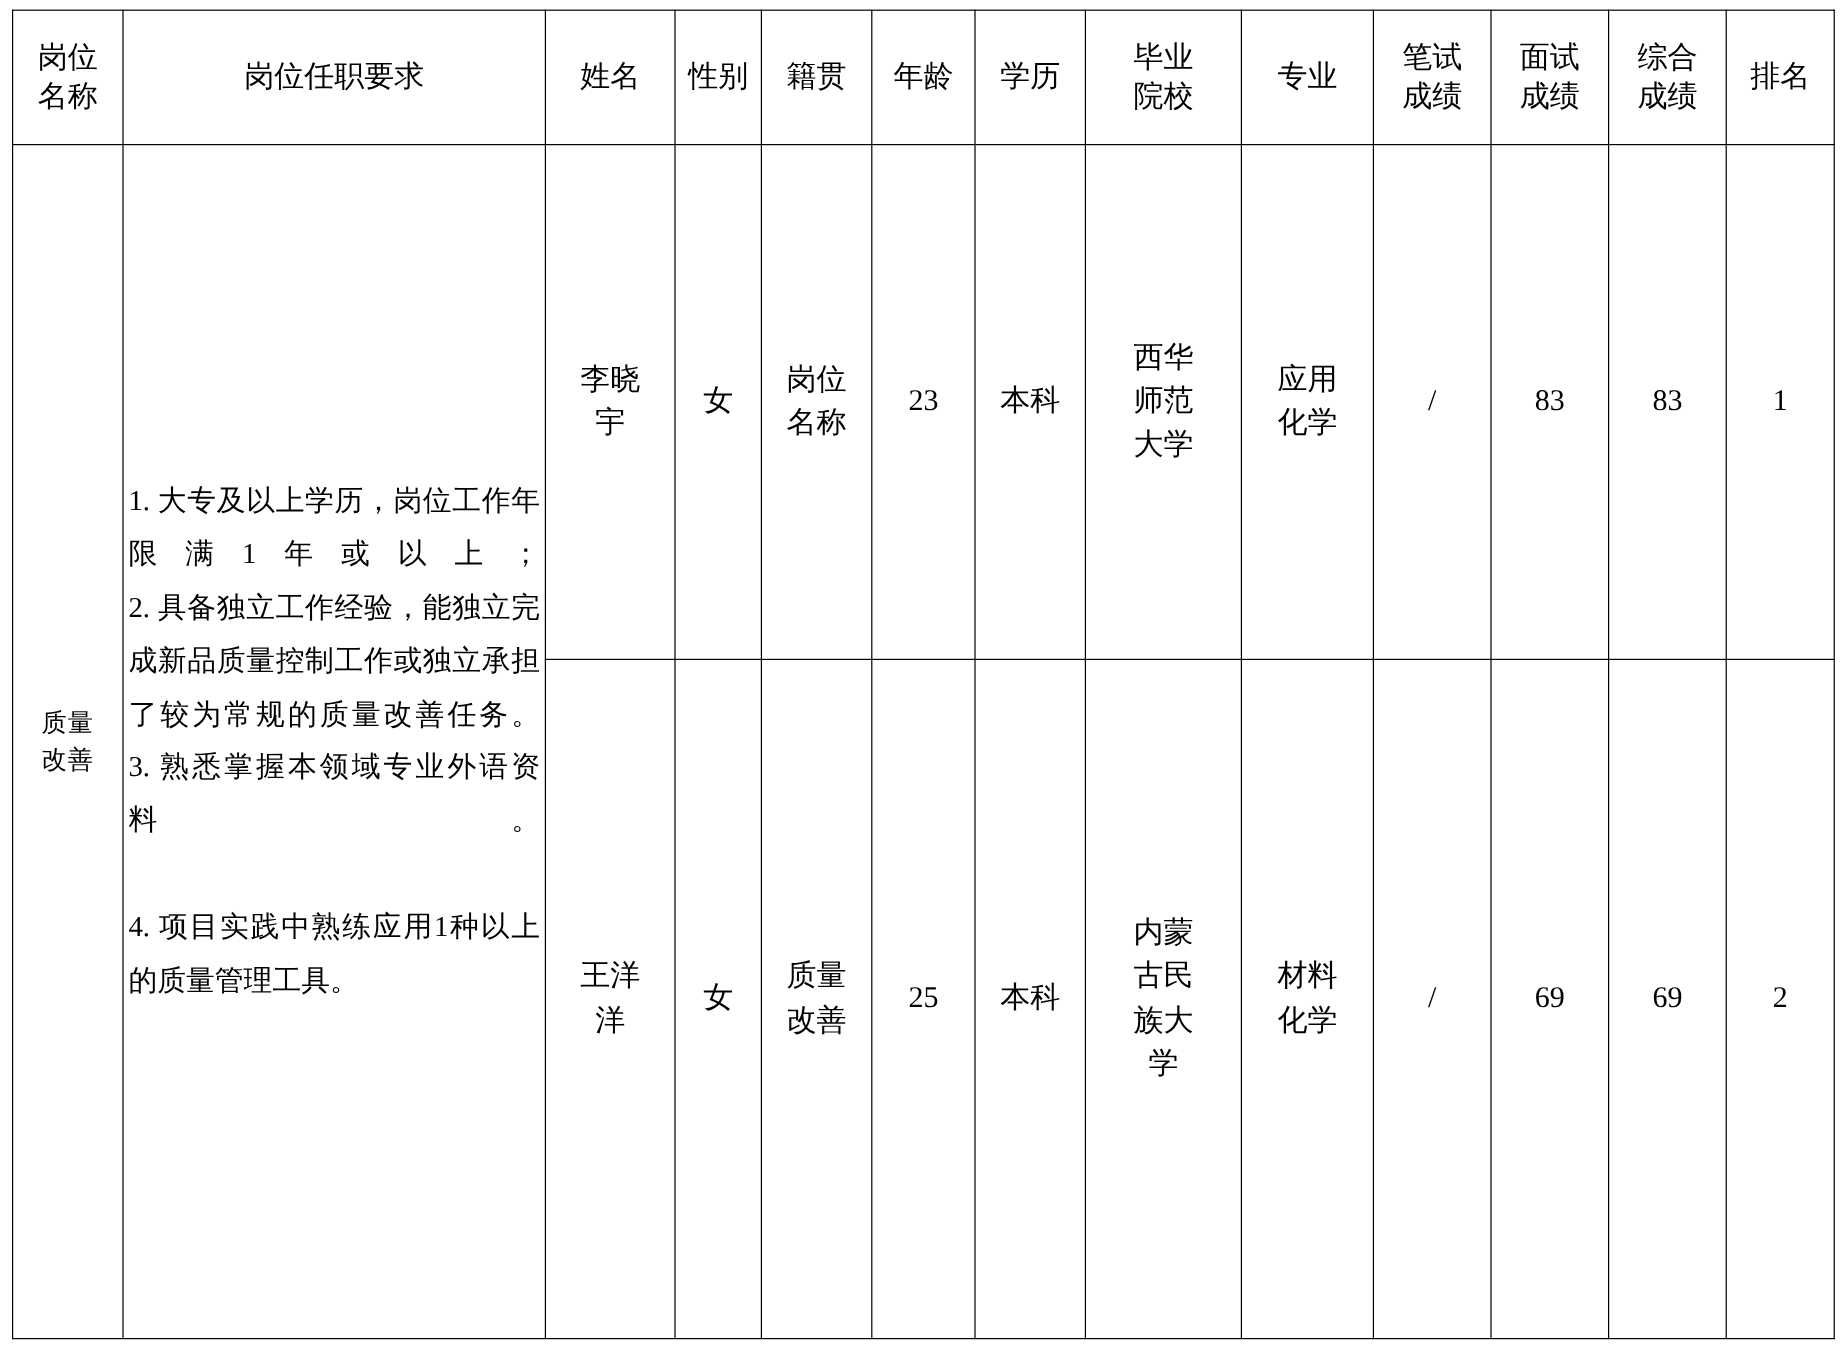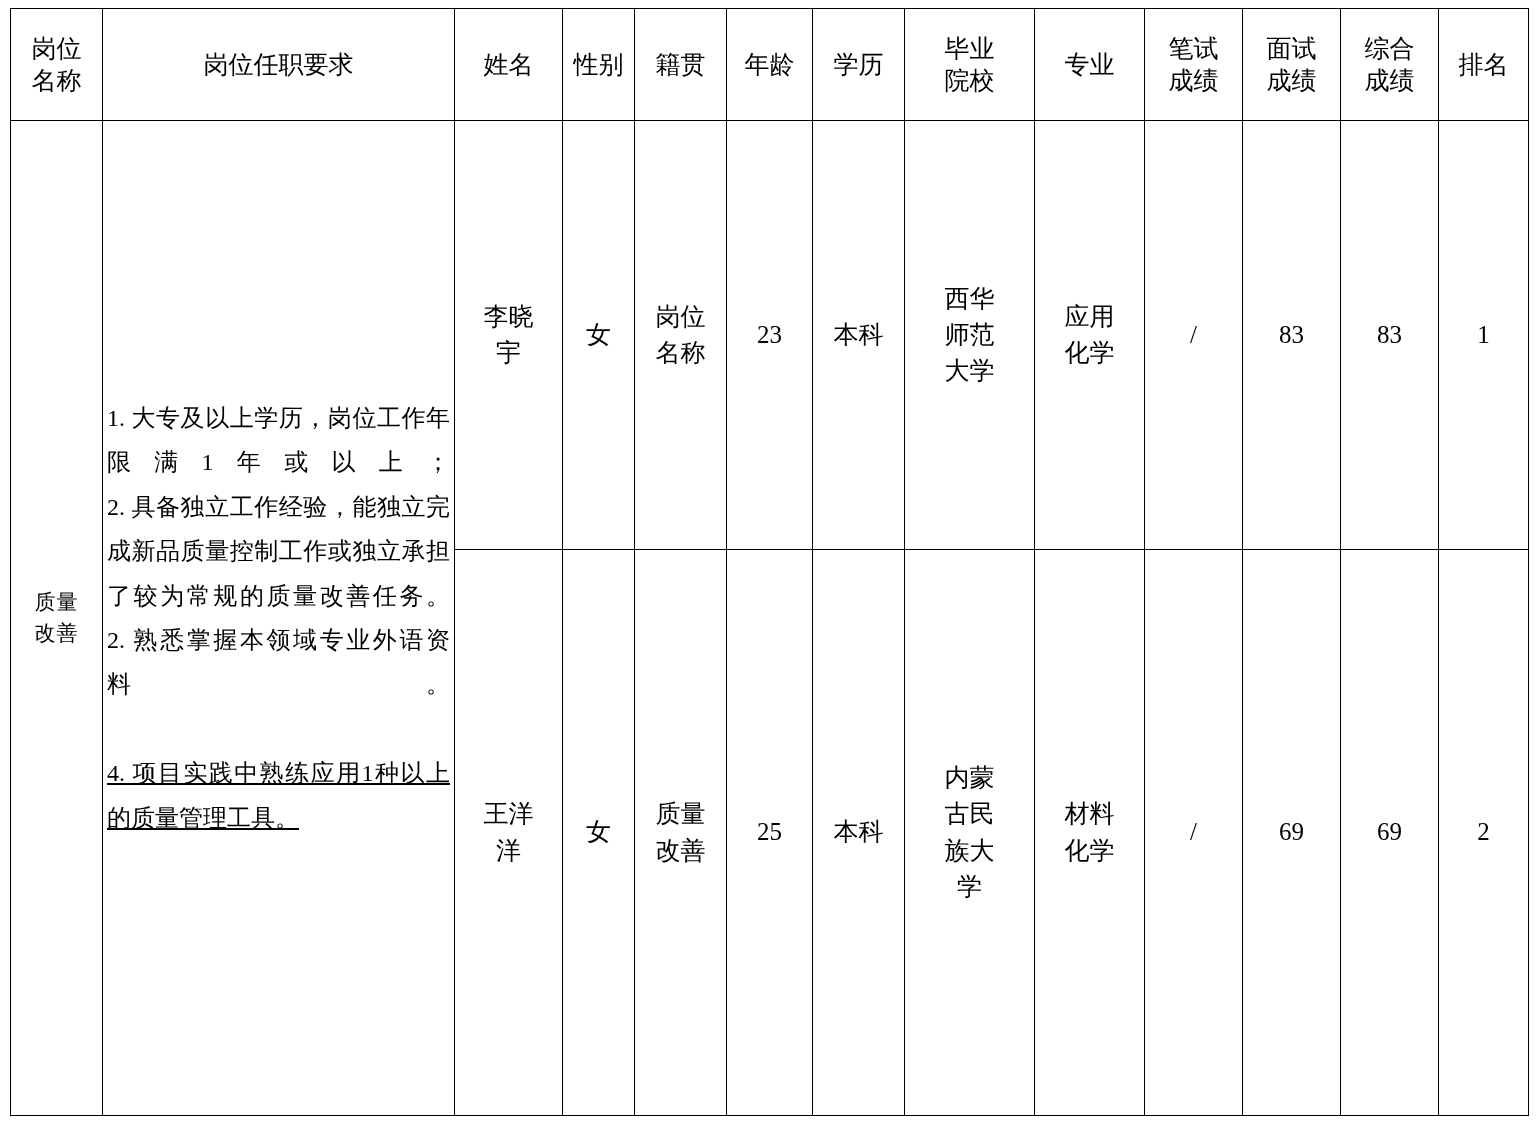--- a/index.html
+++ b/index.html
@@ -66,21 +66,20 @@
     line-height: 1.85;
     padding: 16px 14px 10px 14px;
   }
   .req-cell p {
     margin: 0;
     text-align: justify;
     text-align-last: justify;
   }
   .req-cell p.last-left {
     text-align-last: left;
-    text-decoration: underline;
   }
   td.body-cell {
     font-size: 25px;
     line-height: 1.45;
   }
   .vtext {
     display: inline-block;
     max-width: 2.2em;
     word-break: break-all;
   }
@@ -133,21 +132,21 @@
       </tr>
     </thead>
     <tbody>
       <tr>
         <td class="post-cell" rowspan="2">
           <span class="vtext-narrow">质量改善</span>
         </td>
         <td class="req-cell" rowspan="2">
           <p>1. 大专及以上学历，岗位工作年限满1年或以上；</p>
           <p>2. 具备独立工作经验，能独立完成新品质量控制工作或独立承担了较为常规的质量改善任务。</p>
-          <p>2. 熟悉掌握本领域专业外语资料。</p>
+          <p>3. 熟悉掌握本领域专业外语资料。</p>
           <p>&nbsp;</p>
           <p class="last-left">4. 项目实践中熟练应用1种以上的质量管理工具。</p>
         </td>
         <td class="body-cell"><span class="vtext">李晓宇</span></td>
         <td class="body-cell"><span>女</span></td>
         <td class="body-cell"><span class="vtext">岗位名称</span></td>
         <td class="body-cell"><span>23</span></td>
         <td class="body-cell"><span>本科</span></td>
         <td class="body-cell"><span class="vtext">西华师范大学</span></td>
         <td class="body-cell"><span class="vtext">应用化学</span></td>

